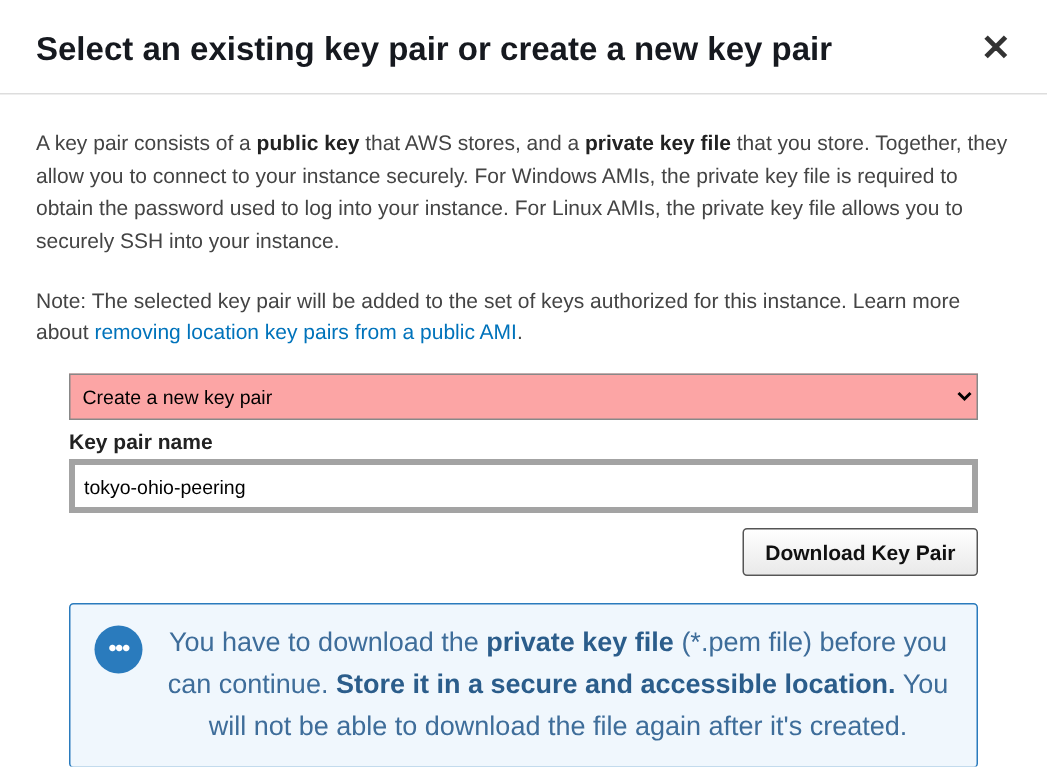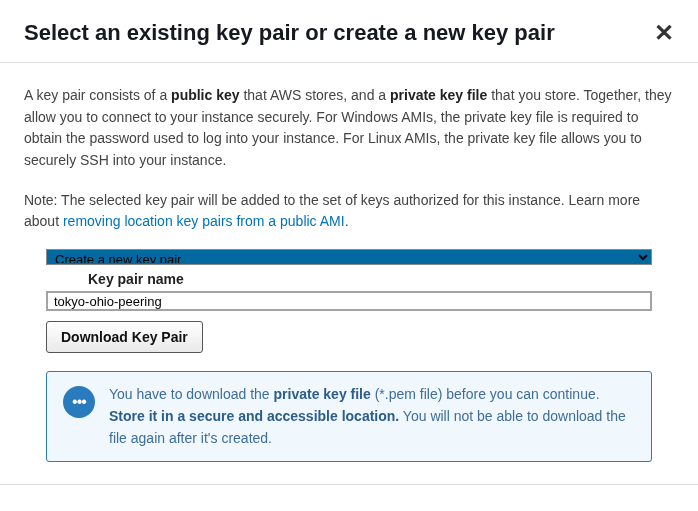--- a/index.html
+++ b/index.html
@@ -45,44 +45,44 @@
     .desc b { font-weight: bold; color: #222; margin-top: 24px; }
     .note {
       line-height: 1.55;
       color: #444;
       margin-bottom: 16px;
     }
     .link { color: #0073bb; text-decoration: none; cursor: pointer; }
     .form-block { padding: 0 22px; }
     .select {
       width: 100%;
-      height: 16px;
+      height: 31px;
       font-size: 13px;
       padding: 1px 4px;
       border: 1px solid #888;
-      background: #0369a1;
+      background: #fca5a5;
       margin-bottom: 6px;
     }
     .field-label {
       font-weight: bold;
       font-size: 14px;
       color: #222;
       display: block;
       margin-bottom: 4px;
-      margin-left: 42px;
     }
     .text-input {
       width: 100%;
-      height: 20px;
+      height: 36px;
       font-size: 13px;
       padding: 3px 6px;
-      border: 2px solid #a3a3a3;
+      border: 4px solid #a3a3a3;
     }
     .download-row {
       display: flex;
+      justify-content: flex-end;
       margin-top: 10px;
     }
     .download-btn {
       background: linear-gradient(#fff, #e9e9e9);
       border: 1.5px solid #555;
       border-radius: 3px;
       padding: 7px 14px;
       font-size: 14px;
       font-weight: bold;
       color: #111;
@@ -109,21 +109,22 @@
       color: #fff;
       margin-top: 2px;
     }
     .alert-icon span {
       font-size: 16px;
       letter-spacing: -1px;
     }
     .alert-text {
       color: #3e6d9a;
       line-height: 1.55;
-      font-size: 14px;
+      font-size: 18px;
+      text-align: center;
     }
     .alert-text b { color: #2b5d8b; font-weight: bold; }
     .modal-footer {
       margin-top: 22px;
       border-top: 1px solid #ddd;
       padding: 18px 24px;
       display: flex;
       justify-content: flex-end;
       align-items: center;
       gap: 20px;

